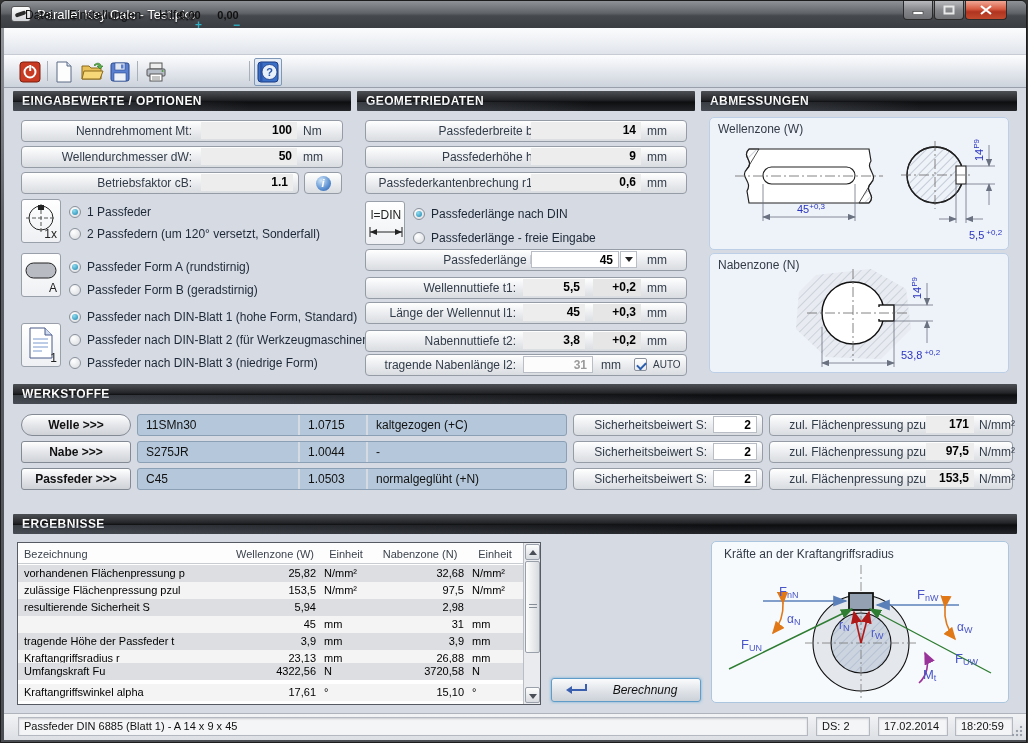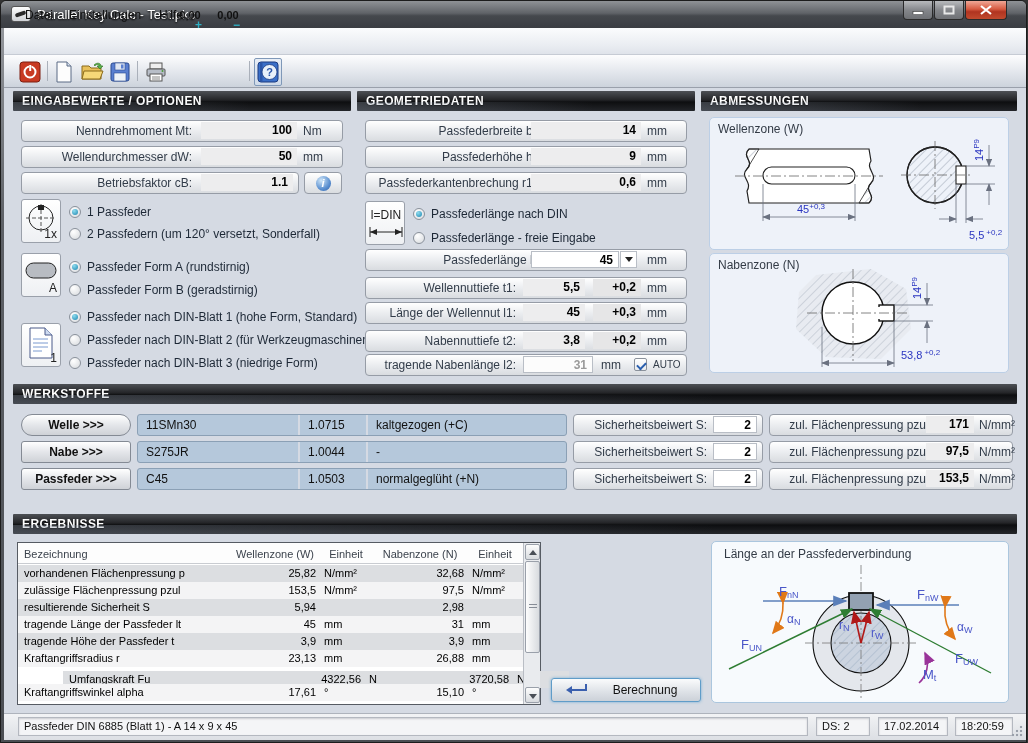--- a/index.html
+++ b/index.html
@@ -56,21 +56,21 @@
   .rt-row.alt { background:#dcdee1; }
   .rt-row.norm { background:#f4f4f5; }
   .vscroll { position:absolute; right:0; top:0; width:17px; height:161px; background:#e9ebee; border-left:1px solid #b9bdc4; }
   .sbtn { position:absolute; left:1px; width:15px; height:16px; background:linear-gradient(180deg,#fdfdfd,#d8dbdf); border:1px solid #9aa0aa; border-radius:2px; }
   .sbtn::after{ content:""; position:absolute; left:3px; width:0; height:0; border-left:4px solid transparent; border-right:4px solid transparent; }
   .sbtn.up::after{ top:5px; border-bottom:5px solid #4a4f57; }
   .sbtn.down::after{ top:6px; border-top:5px solid #4a4f57; }
   .sthumb { position:absolute; left:1px; top:18px; width:15px; height:92px; background:linear-gradient(90deg,#fdfdfd,#d8dbdf); border:1px solid #9aa0aa; border-radius:2px; }
   .sthumb::after{ content:""; position:absolute; left:3px; top:42px; width:8px; height:6px; background:repeating-linear-gradient(180deg,#868c96 0 1px,transparent 1px 3px); }
   .calcbtn { position:absolute; left:550px; top:677px; width:150px; height:24px; border:1px solid #5f9cc8; border-radius:3px; background:linear-gradient(180deg,#fafbfc,#dfe3e8 55%,#ccd1d8); box-shadow:0 0 3px rgba(90,160,210,.8); display:flex; align-items:center; }
-  .calc-label { flex:1; text-align:center; font-size:12px; color:#111; }
+  .calc-label { flex:1; text-align:center; font-size:12px; color:#111;font-style:italic; }
   .forces-panel { position:absolute; left:710px; top:540px; width:298px; height:162px; background:#f7fafd; border:1px solid #abc6de; border-radius:5px; }
   .forces-title { position:absolute; left:12px; top:5px; font-size:12px; color:#333b46; }
   .statusbar { position:absolute; left:3px; top:712px; width:1022px; height:27px; background:linear-gradient(180deg,#f2f3f5,#dcdfe4); border-top:1px solid #aeb3bc; }
   .sb-cell { position:absolute; top:3px; height:19px; border:1px solid #b4b8c0; box-shadow:inset 0 1px 2px rgba(120,125,135,.35); background:#f4f5f7; font-size:11px; color:#111; padding:2px 5px 0 5px; white-space:nowrap; overflow:hidden; }
   .grip { position:absolute; right:3px; bottom:3px; width:12px; height:12px; background:
     radial-gradient(circle at 10px 10px,#9aa0aa 1.2px,transparent 1.6px),
     radial-gradient(circle at 6px 10px,#9aa0aa 1.2px,transparent 1.6px),
     radial-gradient(circle at 10px 6px,#9aa0aa 1.2px,transparent 1.6px),
     radial-gradient(circle at 2px 10px,#9aa0aa 1.2px,transparent 1.6px),
     radial-gradient(circle at 6px 6px,#9aa0aa 1.2px,transparent 1.6px),
@@ -472,41 +472,40 @@
       <div class="rt-cell" style="left:454px; width:48px;">N/mm²</div>
     </div>
     <div class="rt-row alt" style="top:56px;">
       <div class="rt-cell" style="left:6px; width:200px;">resultierende Sicherheit S</div>
       <div class="rt-cell" style="left:212px; width:86px; text-align:right;">5,94</div>
       <div class="rt-cell" style="left:306px; width:46px;"></div>
       <div class="rt-cell" style="left:354px; width:92px; text-align:right;">2,98</div>
       <div class="rt-cell" style="left:454px; width:48px;"></div>
     </div>
     <div class="rt-row norm" style="top:73px;">
-      <div class="rt-cell" style="left:6px; width:200px;">tragende Länge der Passfeder lt</div>
       <div class="rt-cell" style="left:212px; width:86px; text-align:right;">45</div>
       <div class="rt-cell" style="left:306px; width:46px;">mm</div>
       <div class="rt-cell" style="left:354px; width:92px; text-align:right;">31</div>
       <div class="rt-cell" style="left:454px; width:48px;">mm</div>
     </div>
     <div class="rt-row alt" style="top:90px;">
       <div class="rt-cell" style="left:6px; width:200px;">tragende Höhe der Passfeder t</div>
       <div class="rt-cell" style="left:212px; width:86px; text-align:right;">3,9</div>
       <div class="rt-cell" style="left:306px; width:46px;">mm</div>
       <div class="rt-cell" style="left:354px; width:92px; text-align:right;">3,9</div>
       <div class="rt-cell" style="left:454px; width:48px;">mm</div>
     </div>
     <div class="rt-row norm" style="top:107px;">
       <div class="rt-cell" style="left:6px; width:200px;">Kraftangriffsradius r</div>
       <div class="rt-cell" style="left:212px; width:86px; text-align:right;">23,13</div>
       <div class="rt-cell" style="left:306px; width:46px;">mm</div>
       <div class="rt-cell" style="left:354px; width:92px; text-align:right;">26,88</div>
       <div class="rt-cell" style="left:454px; width:48px;">mm</div>
     </div>
-    <div class="rt-row alt" style="top:128px;margin-left:45px;">
+    <div class="rt-row alt" style="top:120px;">
       <div class="rt-cell" style="left:6px; width:200px;">Umfangskraft Fu</div>
       <div class="rt-cell" style="left:212px; width:86px; text-align:right;">4322,56</div>
       <div class="rt-cell" style="left:306px; width:46px;">N</div>
       <div class="rt-cell" style="left:354px; width:92px; text-align:right;">3720,58</div>
       <div class="rt-cell" style="left:454px; width:48px;">N</div>
     </div>
     <div class="rt-row norm" style="top:141px;">
       <div class="rt-cell" style="left:6px; width:200px;">Kraftangriffswinkel alpha</div>
       <div class="rt-cell" style="left:212px; width:86px; text-align:right;">17,61</div>
       <div class="rt-cell" style="left:306px; width:46px;">°</div>
@@ -522,21 +521,21 @@
 
   <div class="calcbtn">
     <svg width="26" height="14" style="margin-left:12px;">
       <path d="M22,1 L22,7 L6,7" fill="none" stroke="#3a5fae" stroke-width="2"></path>
       <path d="M8,3 L2,7 L8,11 Z" fill="#3a5fae"></path>
     </svg>
     <span class="calc-label">Berechnung</span>
   </div>
 
   <div class="forces-panel">
-    <div class="forces-title">Länge an der Passfederverbindung</div>
+    <div class="forces-title">Kräfte an der Kraftangriffsradius</div>
   </div>
   <svg style="position:absolute; left:712px; top:558px;" width="294" height="142">
     <defs>
       <pattern id="hatch2" width="6" height="6" patternTransform="rotate(45)" patternUnits="userSpaceOnUse">
         <rect width="6" height="6" fill="#ccd4e0"></rect>
           <line x1="0" y1="0" x2="0" y2="6" stroke="#9fb0c4" stroke-width="1"></line>
       </pattern>
       <marker id="arrBlue" markerWidth="9" markerHeight="7" refX="8" refY="3.5" orient="auto">
           <path d="M0,0 L9,3.5 L0,7 Z" fill="#5b7fb9"></path>
         </marker>

